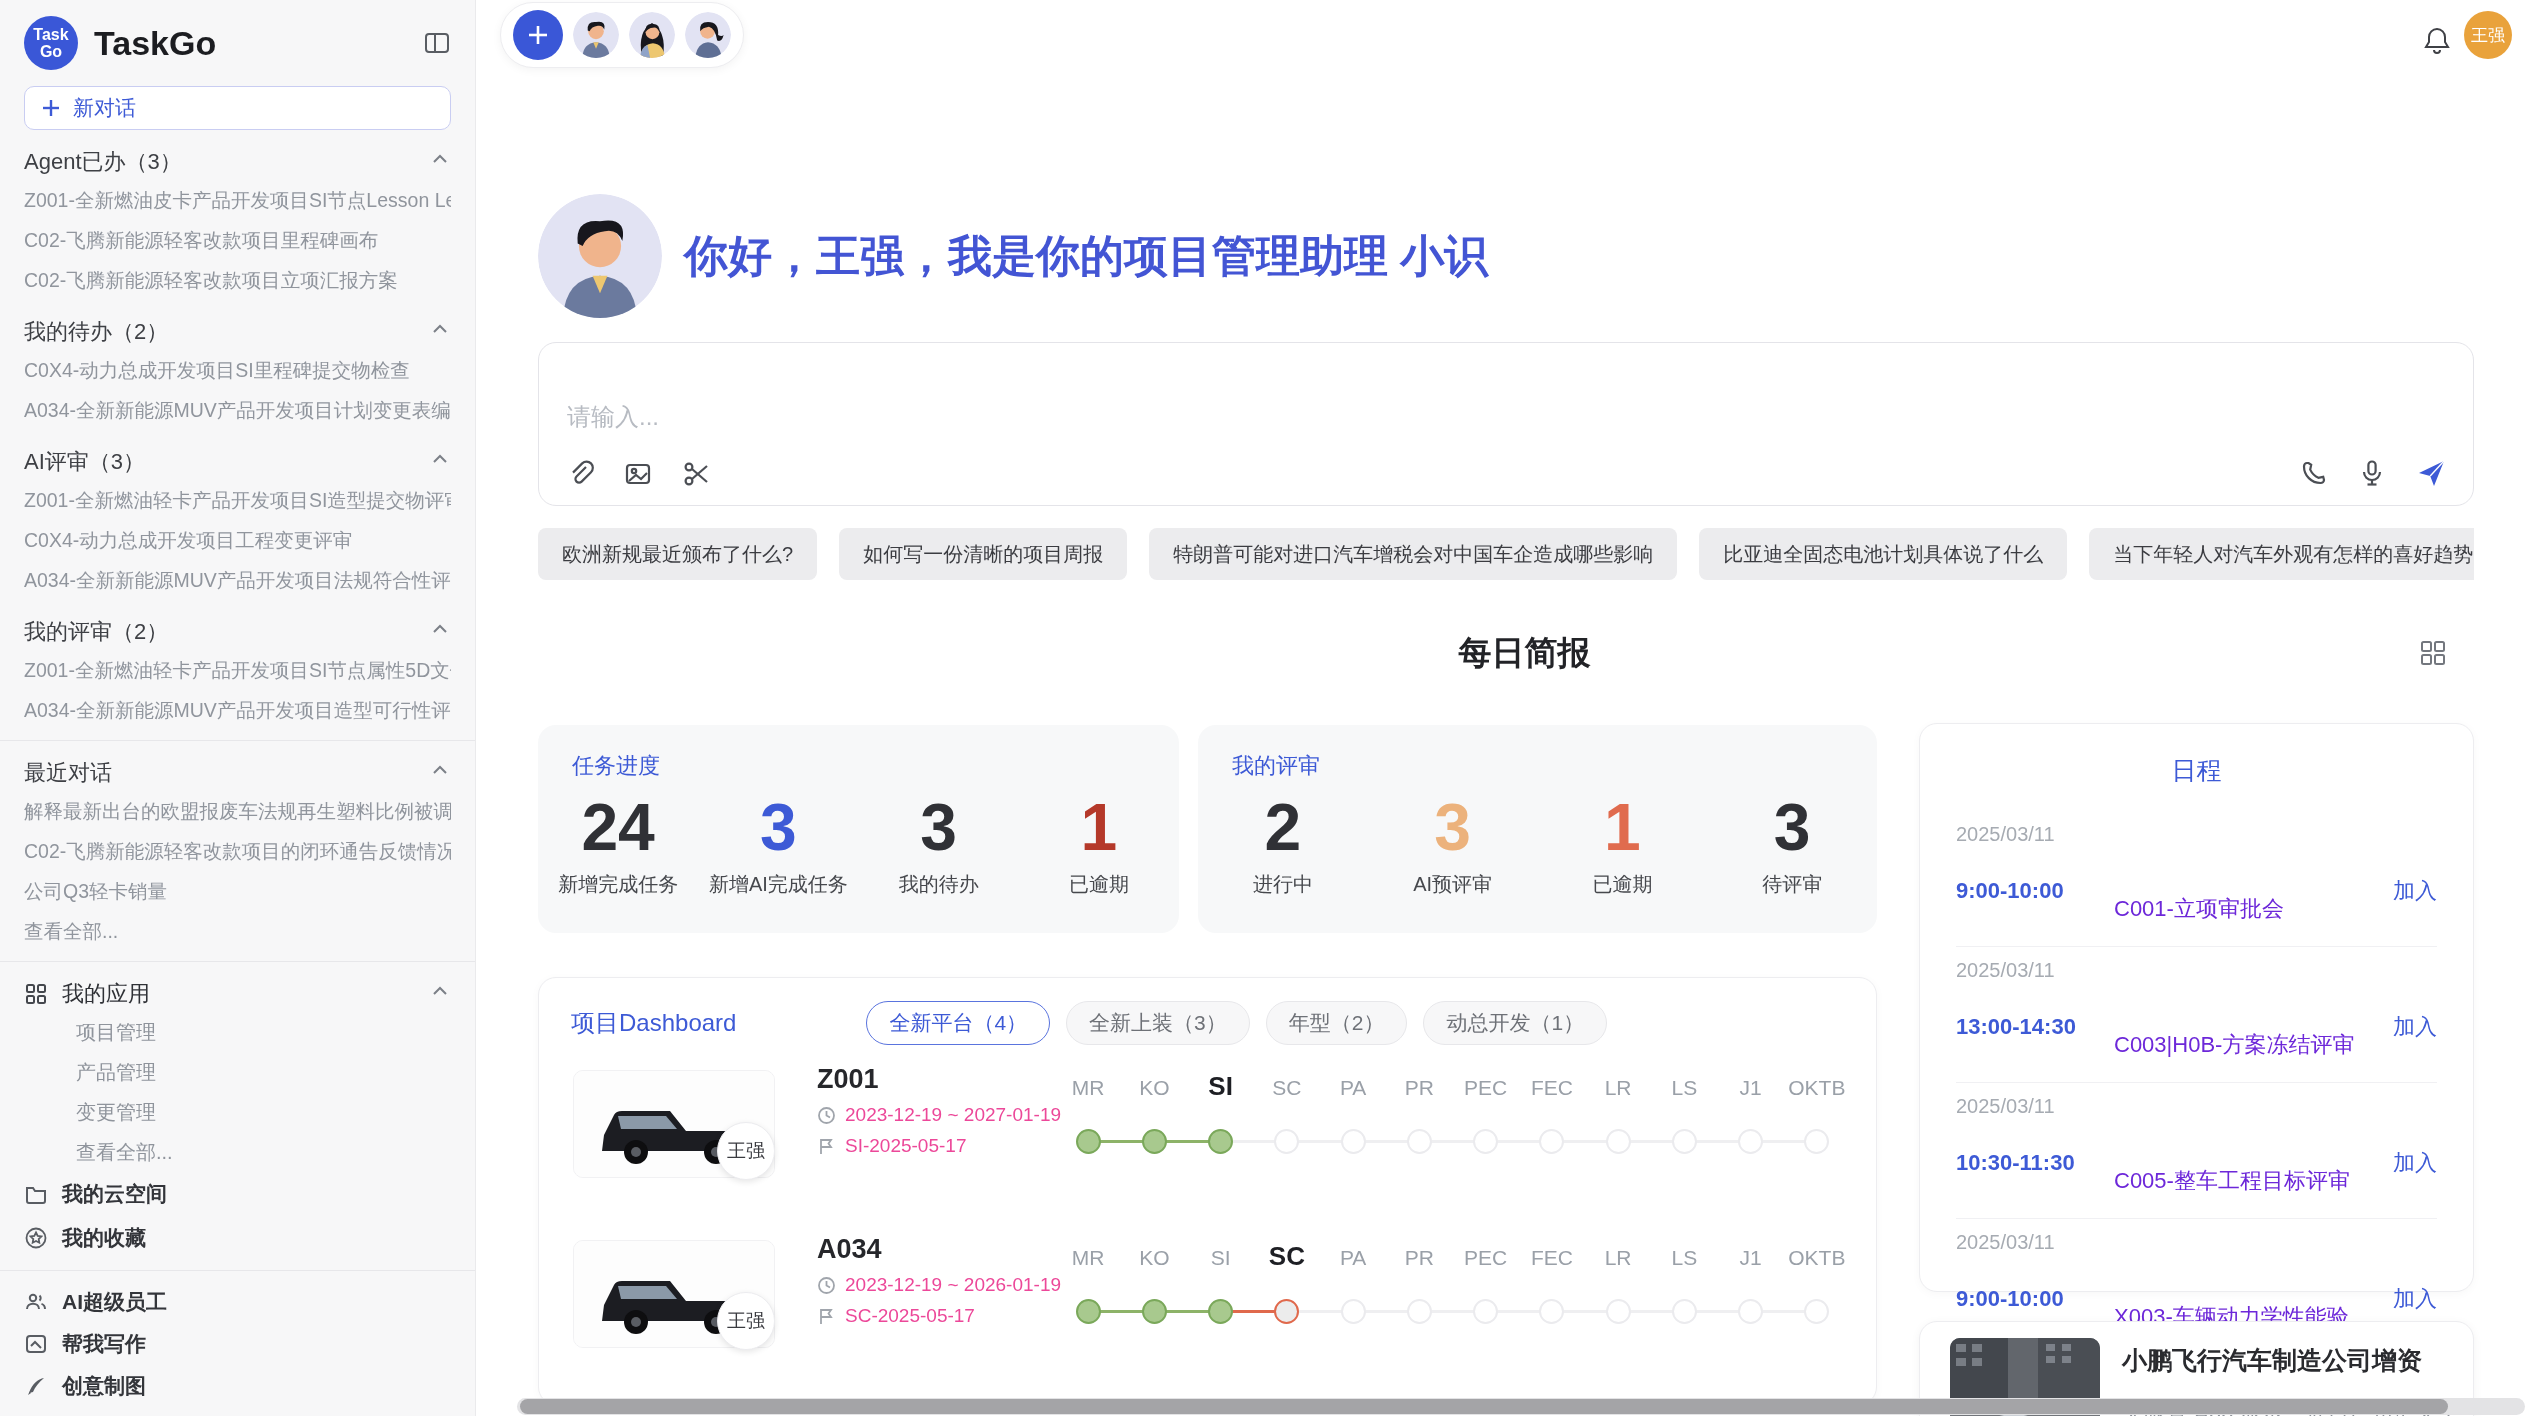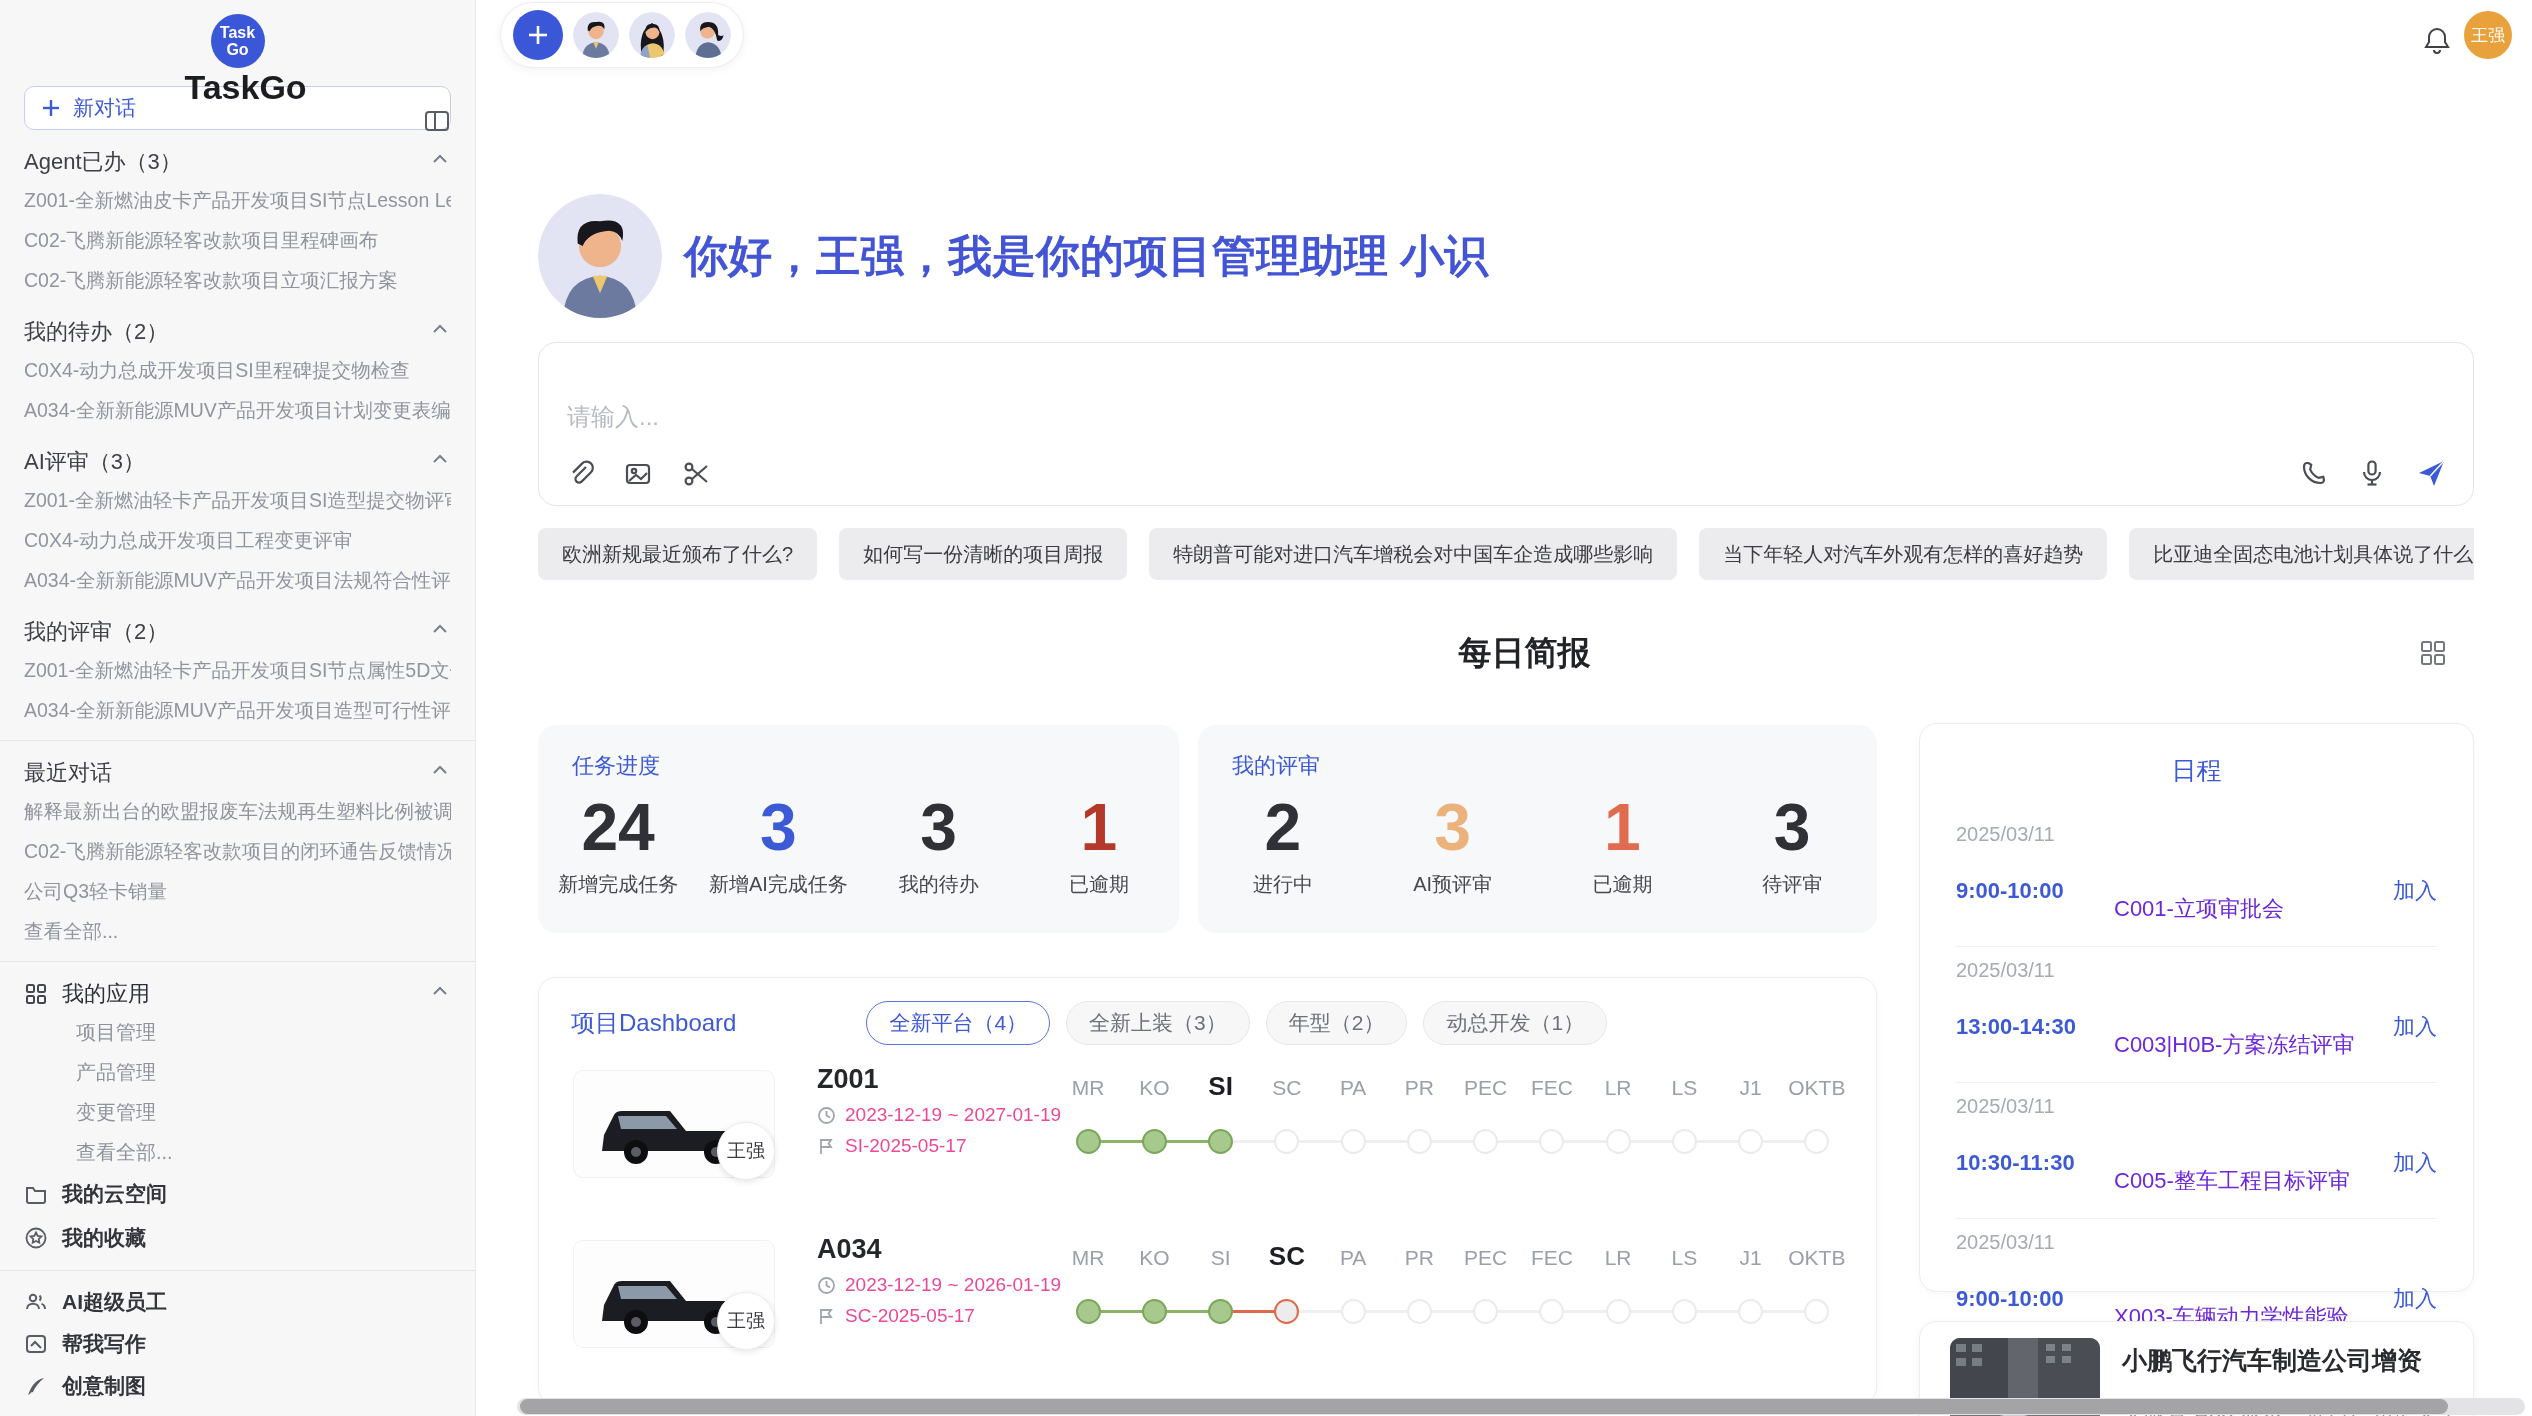--- a/index.html
+++ b/index.html
@@ -2,21 +2,21 @@
 <html><head>
 <meta charset="utf-8">
 <style>
   * { margin:0; padding:0; box-sizing:border-box; }
   html,body { width:2532px; height:1416px; overflow:hidden; background:#fff;
     font-family:"Liberation Sans","DejaVu Sans",sans-serif; color:#2c2d31; }
 
   
   .sidebar { position:absolute; left:0; top:0; width:476px; height:1416px;
     background:#f7f7f8; border-right:1px solid #eaeaec; padding:14px 24px 0; overflow:hidden; }
-  .sb-header { display:flex; align-items:center; height:58px;flex-direction:column; }
+  .sb-header { display:flex; align-items:center; height:58px; }
   .logo { width:54px; height:54px; border-radius:50%; background:#3a57d7; color:#fff;
     display:flex; flex-direction:column; align-items:center; justify-content:center;
     font-size:16px; line-height:17px; font-weight:700; flex:none; }
   .app-title { font-size:34px; font-weight:700; color:#1c1d21; margin-left:16px; }
   .collapse-btn { margin-left:auto; cursor:pointer; display:flex; }
   .new-chat { margin-top:14px; height:44px; border:1.5px solid #c9cdf2; background:#fff;
     border-radius:10px; display:flex; align-items:center; padding:8px 16px; gap:12px;
     color:#3d5ad6; font-size:21px; cursor:pointer; }
   .sb-section-header { display:flex; align-items:center; margin-top:14px; height:36px;
     font-size:22px; color:#3e4045; }
@@ -375,22 +375,22 @@
       <path d="M4 16 L29 4 L19 29 L15.2 19 Z"></path>
         <path d="M15.2 19 L29 4" stroke="#fff" stroke-width="1.4"></path>
       </svg>
   </div>
 </div>
 
 <div class="chips">
   <div class="chip">欧洲新规最近颁布了什么?</div>
   <div class="chip">如何写一份清晰的项目周报</div>
   <div class="chip">特朗普可能对进口汽车增税会对中国车企造成哪些影响</div>
+  <div class="chip">比亚迪全固态电池计划具体说了什么</div>
   <div class="chip">当下年轻人对汽车外观有怎样的喜好趋势</div>
-  <div class="chip">比亚迪全固态电池计划具体说了什么</div>
 </div>
 
 <div class="brief-title">每日简报</div>
 <span class="brief-grid-btn">
   <svg width="30" height="30" viewBox="0 0 30 30" fill="none" stroke="#73777e" stroke-width="2">
     <rect x="4" y="4" width="9" height="9" rx="1.5"></rect>
       <rect x="17" y="4" width="9" height="9" rx="1.5"></rect>
     <rect x="4" y="17" width="9" height="9" rx="1.5"></rect>
       <rect x="17" y="17" width="9" height="9" rx="1.5"></rect>
     </svg>

